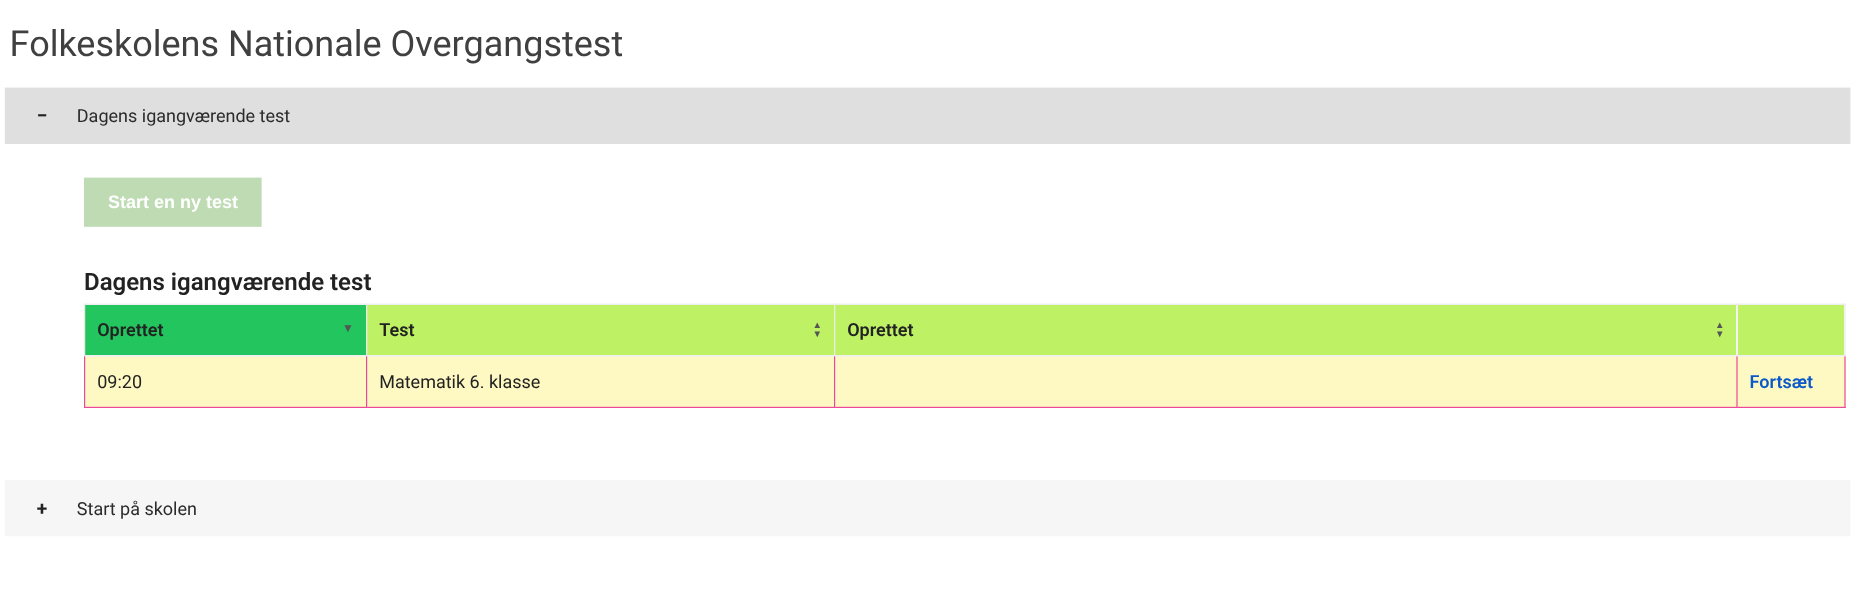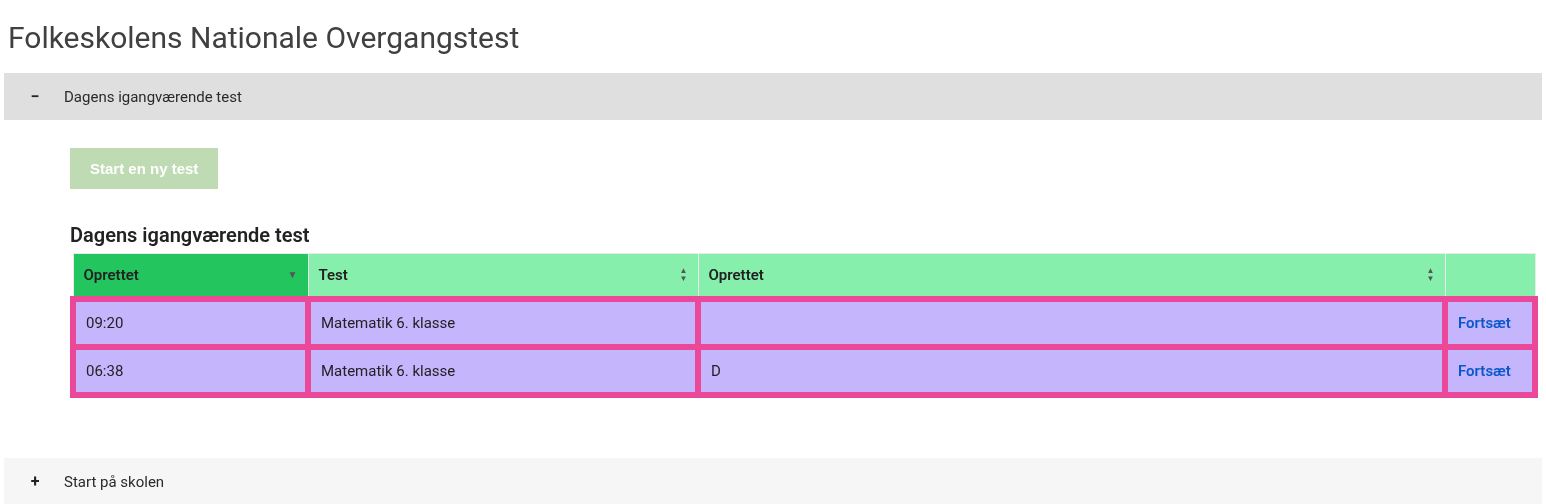--- a/index.html
+++ b/index.html
@@ -62,21 +62,21 @@
     table.data-table {
       width: 100%;
       border-collapse: collapse;
       margin-top: 6px;
       font-size: 15px;
     }
     table.data-table th {
       text-align: left;
       font-weight: 600;
       padding: 12px 10px;
-      background: #86efac;
+      background: #bef264;
       border: 1px solid #eaeaea;
       position: relative;
     }
     table.data-table th.sorted {
       background: #22c55e;
     }
     table.data-table th.actions-col {
       width: 90px;
     }
     .sort-indicator {
@@ -85,22 +85,22 @@
       top: 50%;
       transform: translateY(-50%);
       font-size: 8px;
       line-height: 8px;
       color: #555;
     }
     .sort-indicator span { display:block; }
     .sort-indicator .single { font-size: 10px; }
     table.data-table td {
       padding: 12px 10px;
-      border: 6px solid #ec4899;
-      background: #c4b5fd;
+      border: 1px solid #ec4899;
+      background: #fef9c3;
       color: #222;
     }
     .redacted {
       color: #999;
       letter-spacing: 1px;
     }
     .link-action {
       color: #0a58ca;
       font-weight: 600;
       cursor: pointer;
@@ -151,26 +151,20 @@
         </th>
       </tr>
     </thead>
     <tbody>
       <tr>
         <td>09:20</td>
         <td>Matematik 6. klasse</td>
         <td><span class="redacted"></span></td>
         <td><span class="link-action">Fortsæt</span></td>
       </tr>
-      <tr>
-        <td>06:38</td>
-        <td>Matematik 6. klasse</td>
-        <td>D</td>
-        <td><span class="link-action">Fortsæt</span></td>
-      </tr>
     </tbody>
   </table>
 </div>
 
 <div class="spacer-block"></div>
 
 <div class="accordion-header closed">
   <span class="acc-icon">+</span>
   <span>Start på skolen</span>
 </div>

